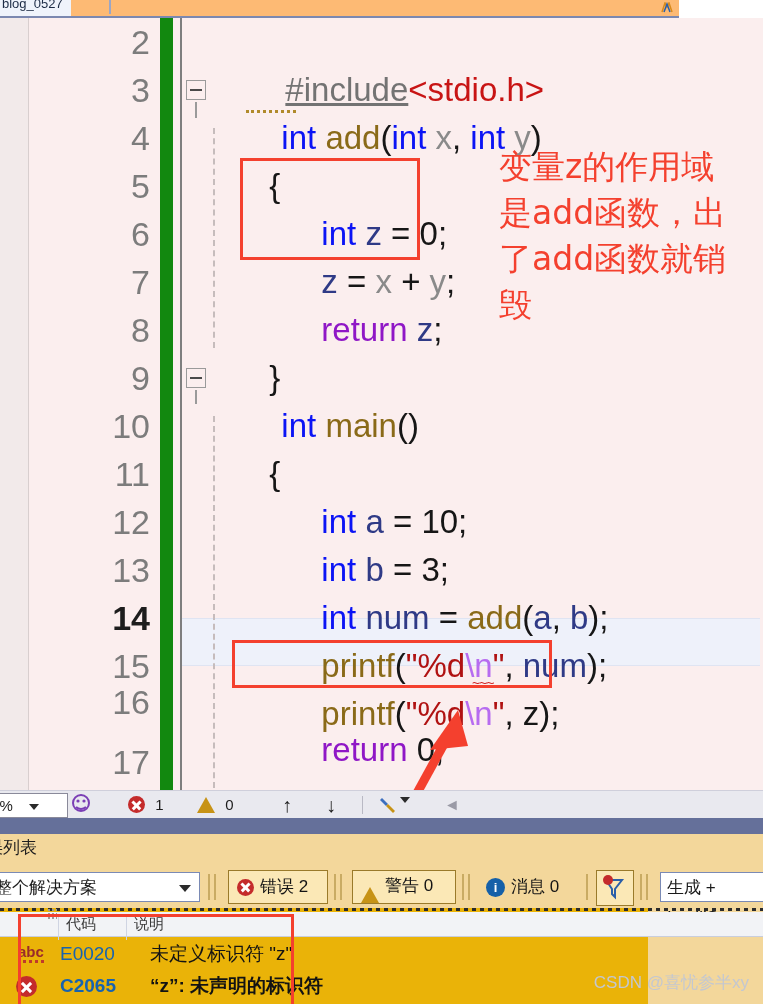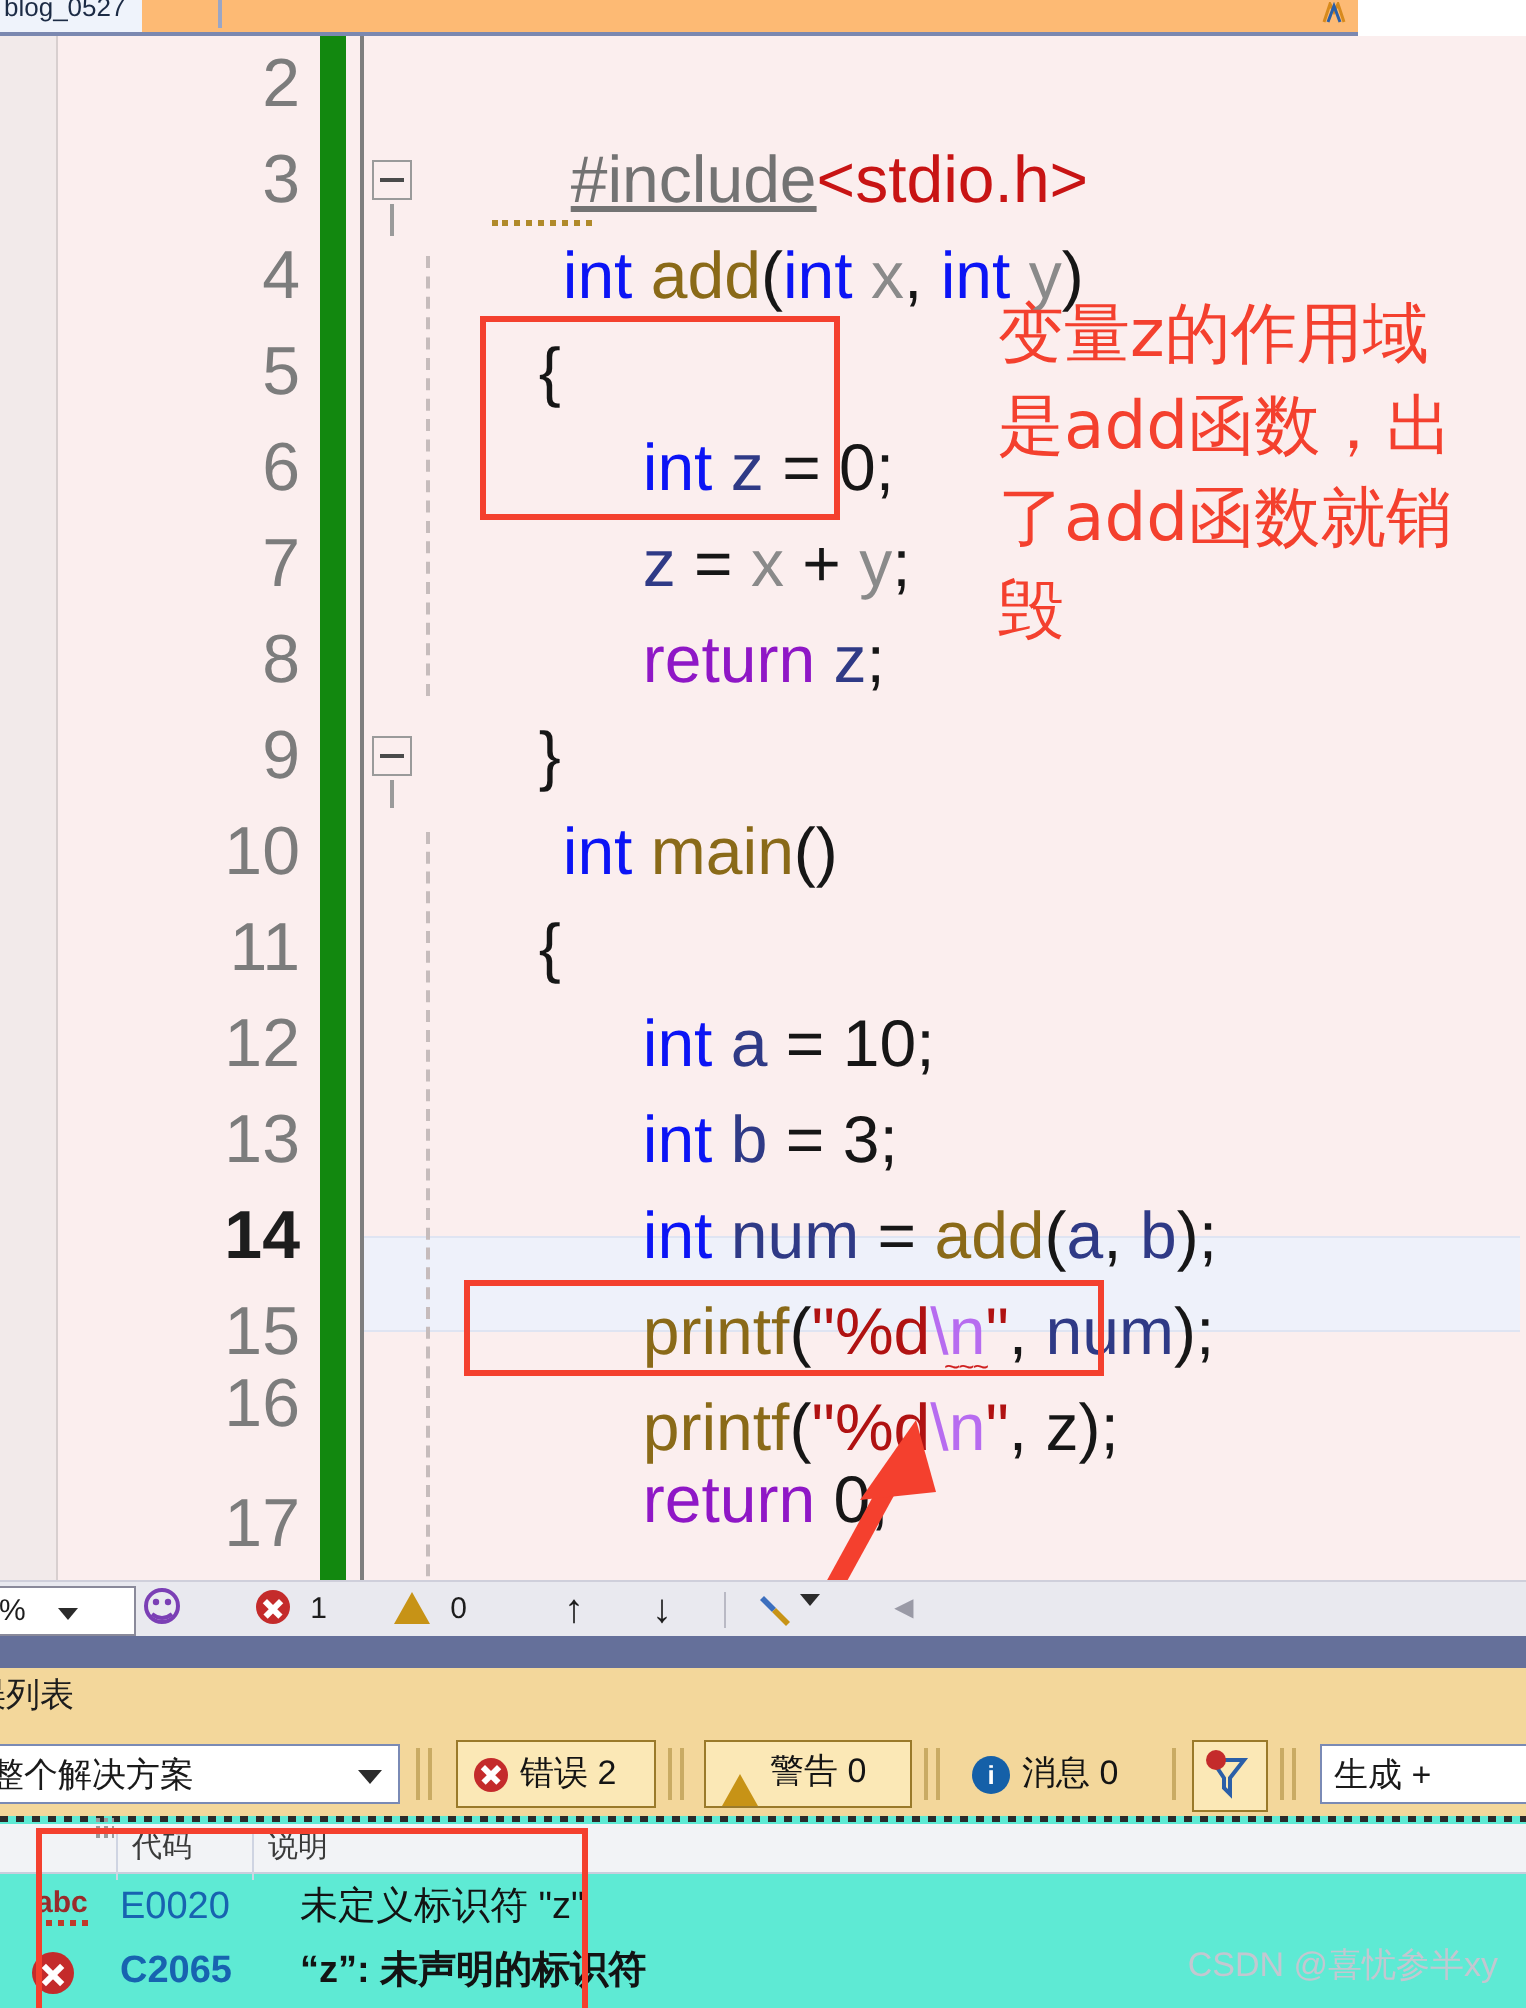--- a/index.html
+++ b/index.html
@@ -104,21 +104,21 @@
   .chip.flat{background:transparent;border:none;}
   .vsep{position:absolute;top:8px;width:2px;height:26px;background:#c9ab63;}
   .infodot{display:inline-block;width:19px;height:19px;border-radius:50%;background:#1560a8;
            color:#fff;font-size:13px;font-weight:bold;text-align:center;line-height:19px;}
   .filterbtn{position:absolute;top:4px;width:36px;height:34px;background:#fbe8b6;
              border:1px solid #9a7a2a;}
   .buildbox{position:absolute;top:6px;height:30px;background:#fff;border:1px solid #7a8ab5;
             font-size:17px;color:#1a1a1a;line-height:30px;padding-left:6px;box-sizing:border-box;}
 
   
-  .tablewrap{position:absolute;left:0;top:908px;width:763px;height:96px;background:#5eead4;}
+  .tablewrap{position:absolute;left:0;top:908px;width:648px;height:96px;background:#eab308;}
   .dotline{position:absolute;left:0;top:0;width:763px;height:3px;
            background:repeating-linear-gradient(to right,#2b2b2b 0 4px,transparent 4px 8px);}
   .thead{position:absolute;left:0;top:4px;width:763px;height:24px;background:#f2f3f6;
          border-bottom:1px solid #c9cedd;}
   .th{position:absolute;top:2px;font-size:15px;color:#3a3a3a;line-height:20px;}
   .colsep{position:absolute;top:4px;width:1px;height:24px;background:#cfd4e2;}
   .trow{position:absolute;left:0;width:763px;height:32px;}
   .tcell-code{position:absolute;left:60px;font-size:19px;color:#1763b0;line-height:32px;}
   .tcell-desc{position:absolute;left:150px;font-size:19px;color:#131313;line-height:32px;white-space:nowrap;}
   .abcicon{position:absolute;left:18px;top:6px;font-size:15px;color:#9a2b2b;font-weight:bold;

